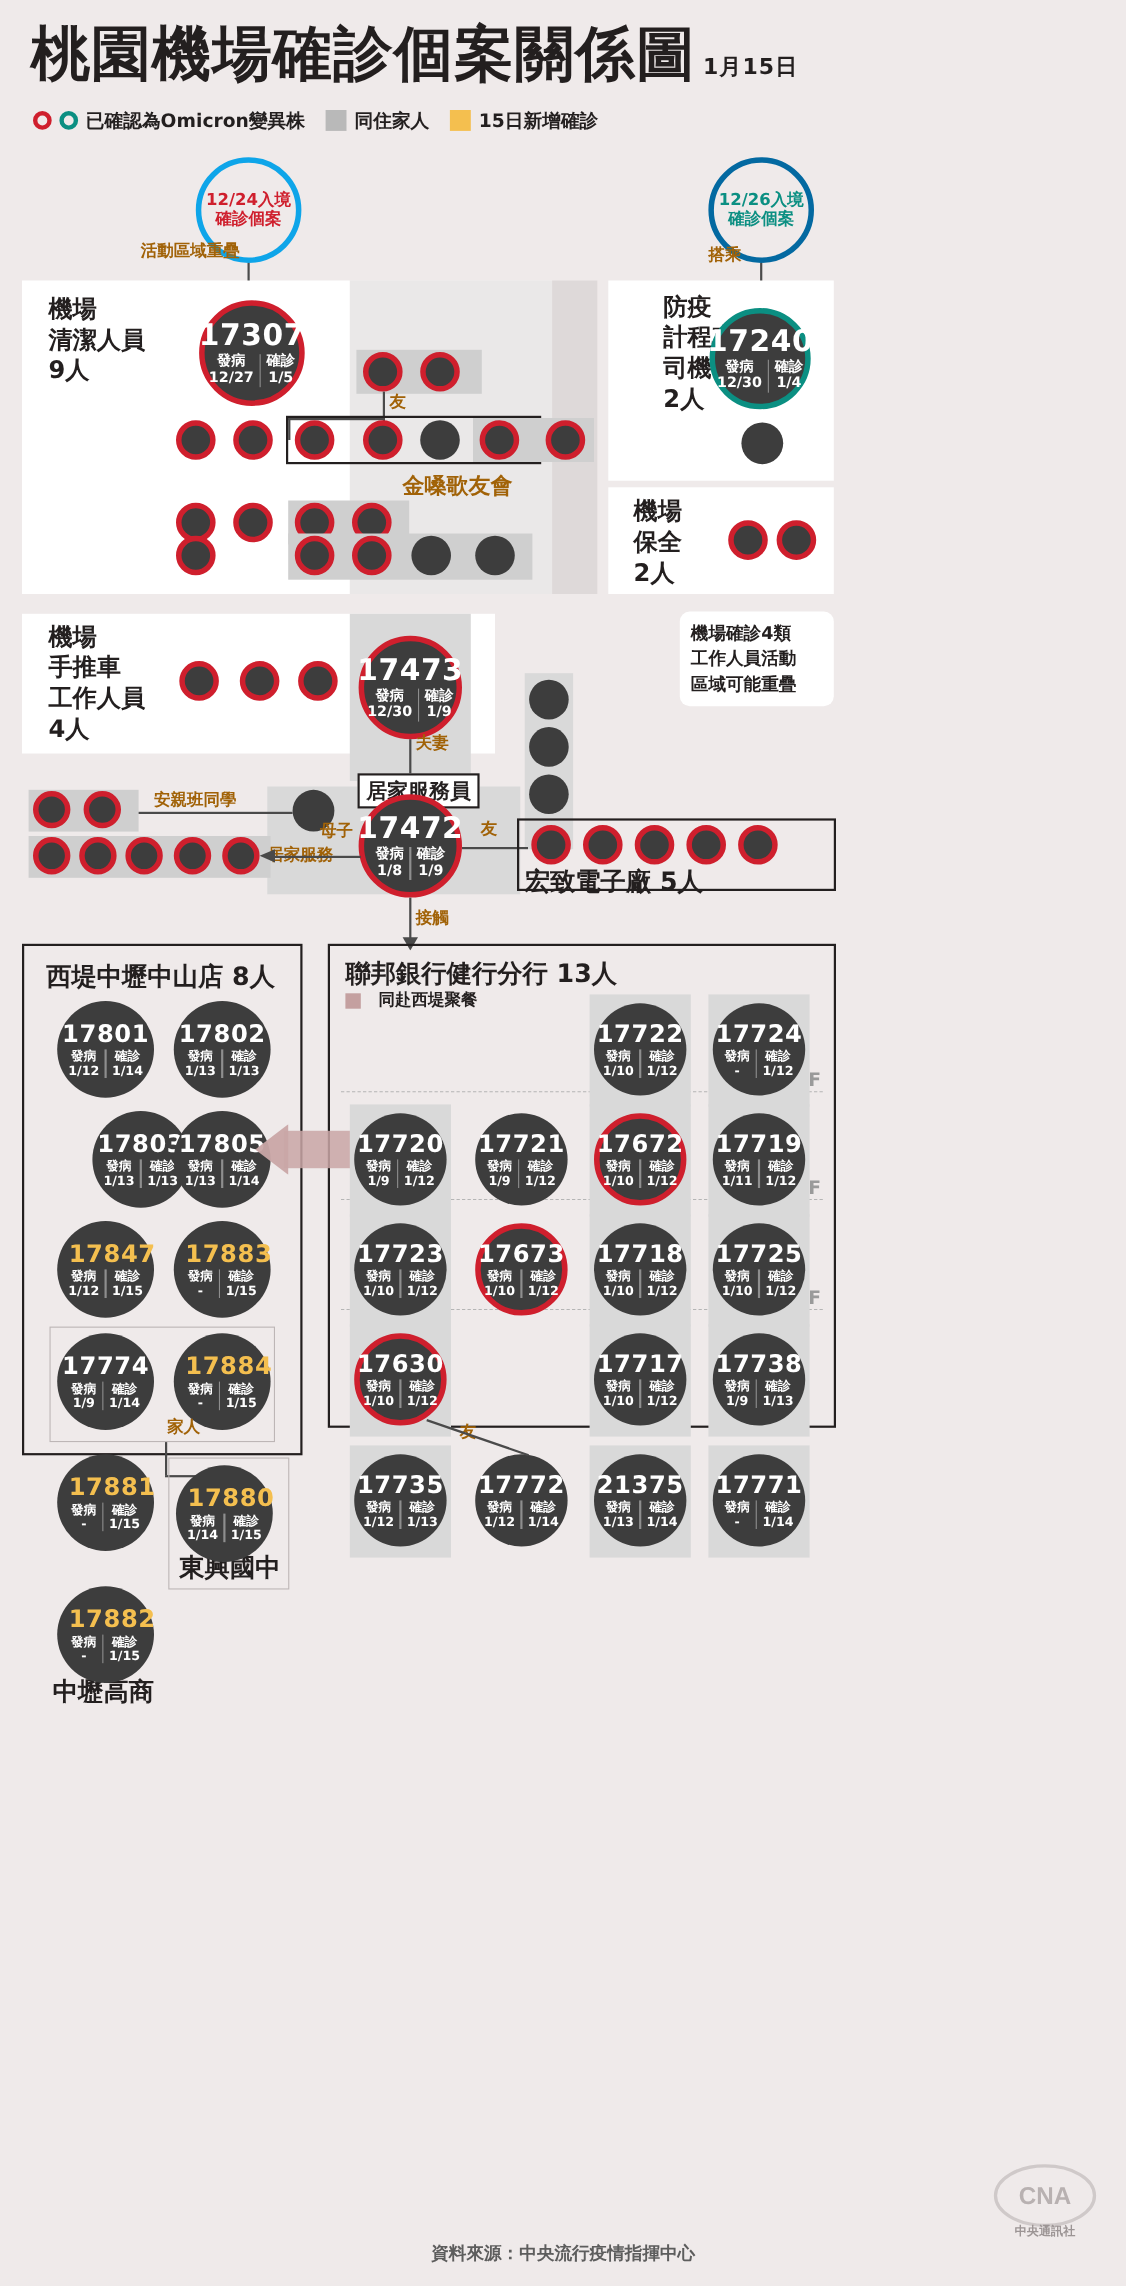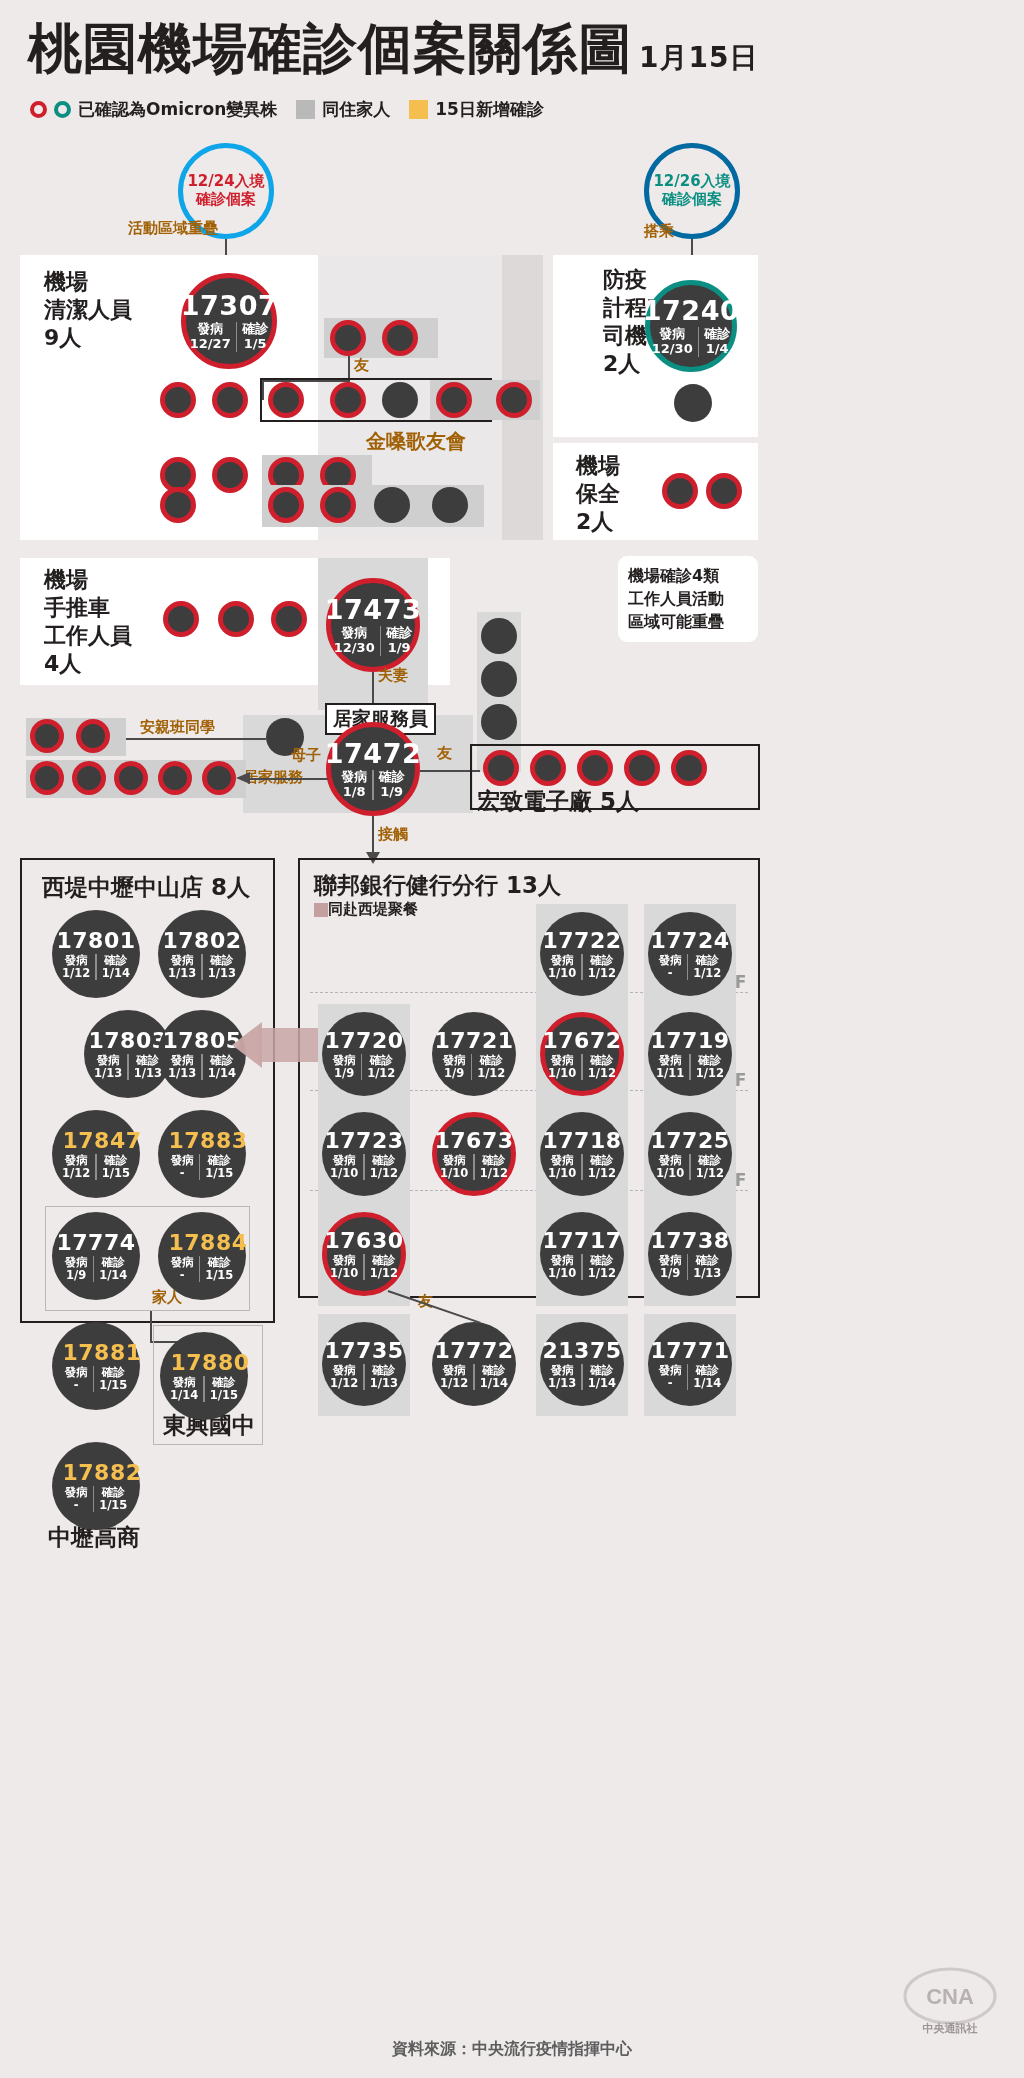--- a/index.html
+++ b/index.html
@@ -8,21 +8,21 @@
     background:#efeaea;
     font-family:"DejaVu Sans","Liberation Sans",sans-serif;
     overflow:hidden;
   }
   .abs{position:absolute;}
   
   #title{
     left:28px;top:22px;font-size:54px;font-weight:bold;color:#231f1f;
     letter-spacing:1px;line-height:1;white-space:nowrap;
   }
-  #title-date{font-size:28px;font-weight:bold;margin-left:6px;vertical-align:baseline;margin-top:15px;}
+  #title-date{font-size:20px;font-weight:bold;margin-left:6px;vertical-align:baseline;margin-top:15px;}
   #legend{left:30px;top:98px;display:flex;align-items:center;gap:7px;font-size:17px;color:#231f1f;font-weight:bold;}
   .lg-ring{width:17px;height:17px;border-radius:50%;border:4px solid #cf1f2d;box-sizing:border-box;}
   .lg-ring.teal{border-color:#0b8f82;}
   .lg-sq{width:19px;height:19px;background:#b9b9b9;}
   .lg-sq.yellow{background:#f4bf4f;}
   .lg-txt{margin-right:12px;}
   
   .white-panel{background:#fff;}
   .grey-panel{background:#cfcfcf;}
   .lgrey-panel{background:#d9d9d9;}
@@ -63,21 +63,21 @@
   .dot.red{border:5px solid #cf1f2d;}
   
   .box-outline{border:2.5px solid #231f1f;box-sizing:border-box;}
   .tagbox{background:#fff;border:2px solid #231f1f;font-size:19px;font-weight:bold;
           color:#231f1f;padding:1px 6px;box-sizing:border-box;white-space:nowrap;}
   .note{background:#fff;border-radius:9px;font-size:16px;font-weight:bold;color:#231f1f;
         line-height:1.45;padding:8px 10px;box-sizing:border-box;white-space:pre-line;text-align:left;}
   .floor{font-size:17px;font-weight:bold;color:#9a9a9a;}
   .dashed{border-top:1.5px dashed #b5b5b5;position:absolute;}
   .sec-title{font-size:23px;font-weight:bold;color:#231f1f;white-space:nowrap;}
-  .sub-legend{display:flex;align-items:center;gap:0;font-size:15px;font-weight:bold;color:#231f1f;}
+  .sub-legend{display:flex;align-items:center;gap:16px;font-size:15px;font-weight:bold;color:#231f1f;}
   .sub-sq{width:14px;height:14px;background:#c4a0a0;}
   #source{left:0;right:0;bottom:18px;text-align:center;font-size:16px;color:#5d5d5d;font-weight:bold;}
   #logo{right:26px;bottom:42px;width:96px;height:70px;}
 </style>
 </head>
 <body>
 
 <div class="abs" id="title">
   <span>桃園機場確診個案關係圖</span><span id="title-date">1月15日</span>
 </div>

